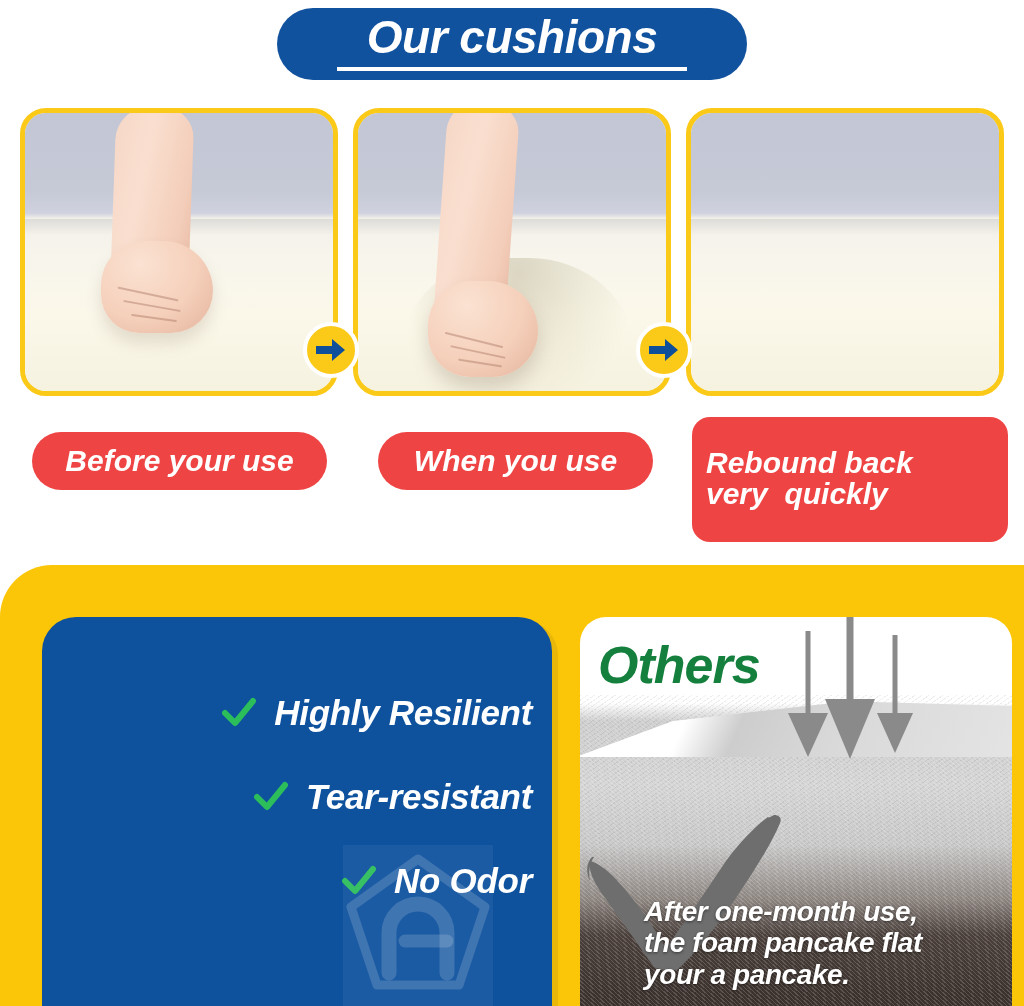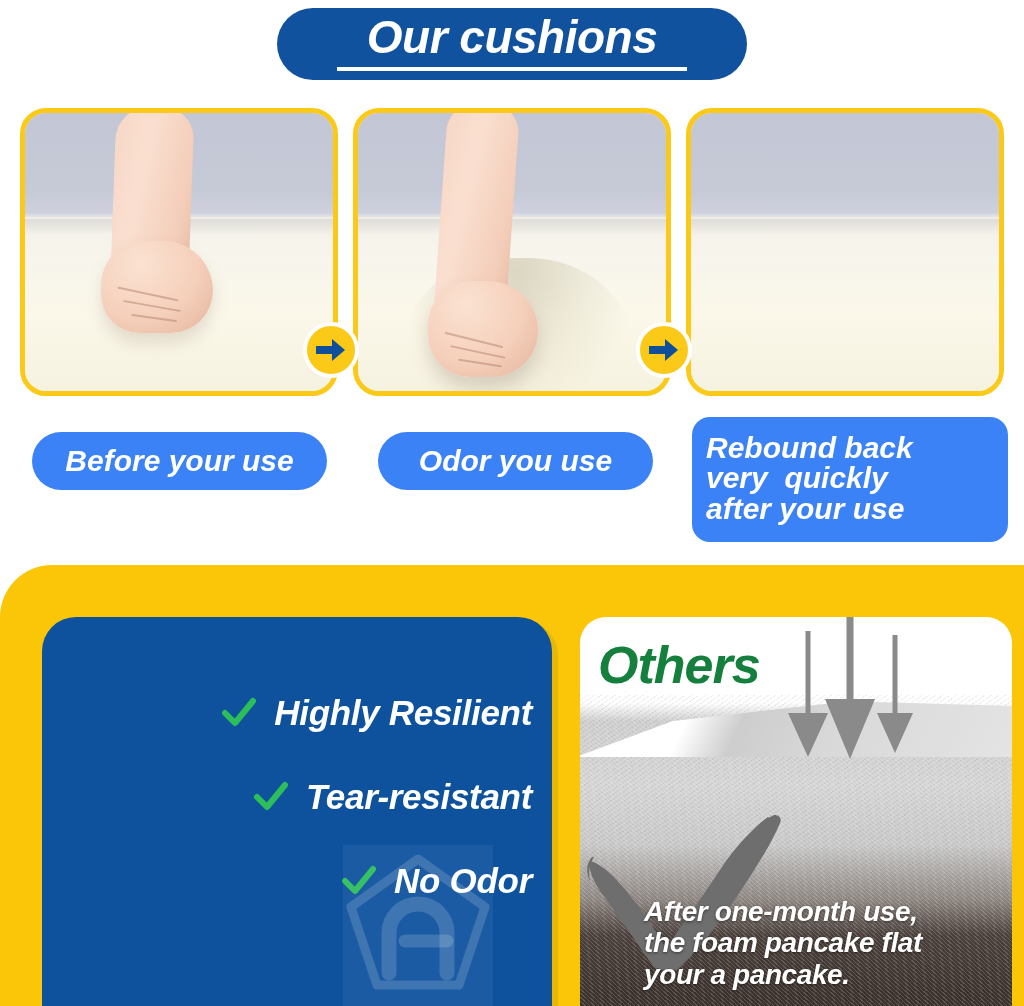--- a/index.html
+++ b/index.html
@@ -172,21 +172,21 @@
     justify-content: center;
     z-index: 5;
   }
   .arrow-badge.a1 { left: 303px; top: 214px; }
   .arrow-badge.a2 { left: 636px; top: 214px; }
   .arrow-badge svg { display: block; }
 
   
   .caption-pill {
     position: absolute;
-    background: #3b82f6;
+    background: #ef4444;
     color: #ffffff;
     font-weight: bold;
     font-style: italic;
     display: flex;
     align-items: center;
     justify-content: center;
     text-align: center;
     line-height: 1.02;
   }
   .caption-pill.c1 {
@@ -423,27 +423,26 @@
       <svg width="30" height="26" viewBox="0 0 30 26" aria-hidden="true">
         <path d="M0 9 H16 V2 L29 13 L16 24 V17 H0 Z" fill="#0E4F9B"></path>
       </svg>
     </div>
   </div>
 
   <div class="caption-pill c1">
     <span>Before your use</span>
   </div>
   <div class="caption-pill c2">
-    <span>Odor you use</span>
+    <span>When you use</span>
   </div>
   <div class="caption-pill c3">
     <span class="lines">
       <span>Rebound back</span>
       <span>very  quickly</span>
-      <span>after your use</span>
     </span>
   </div>
 
   <div class="yellow-section"></div>
 
   <div class="feature-card">
     <div class="feature-list">
 
       <div class="feature-item">
         <span class="check">

